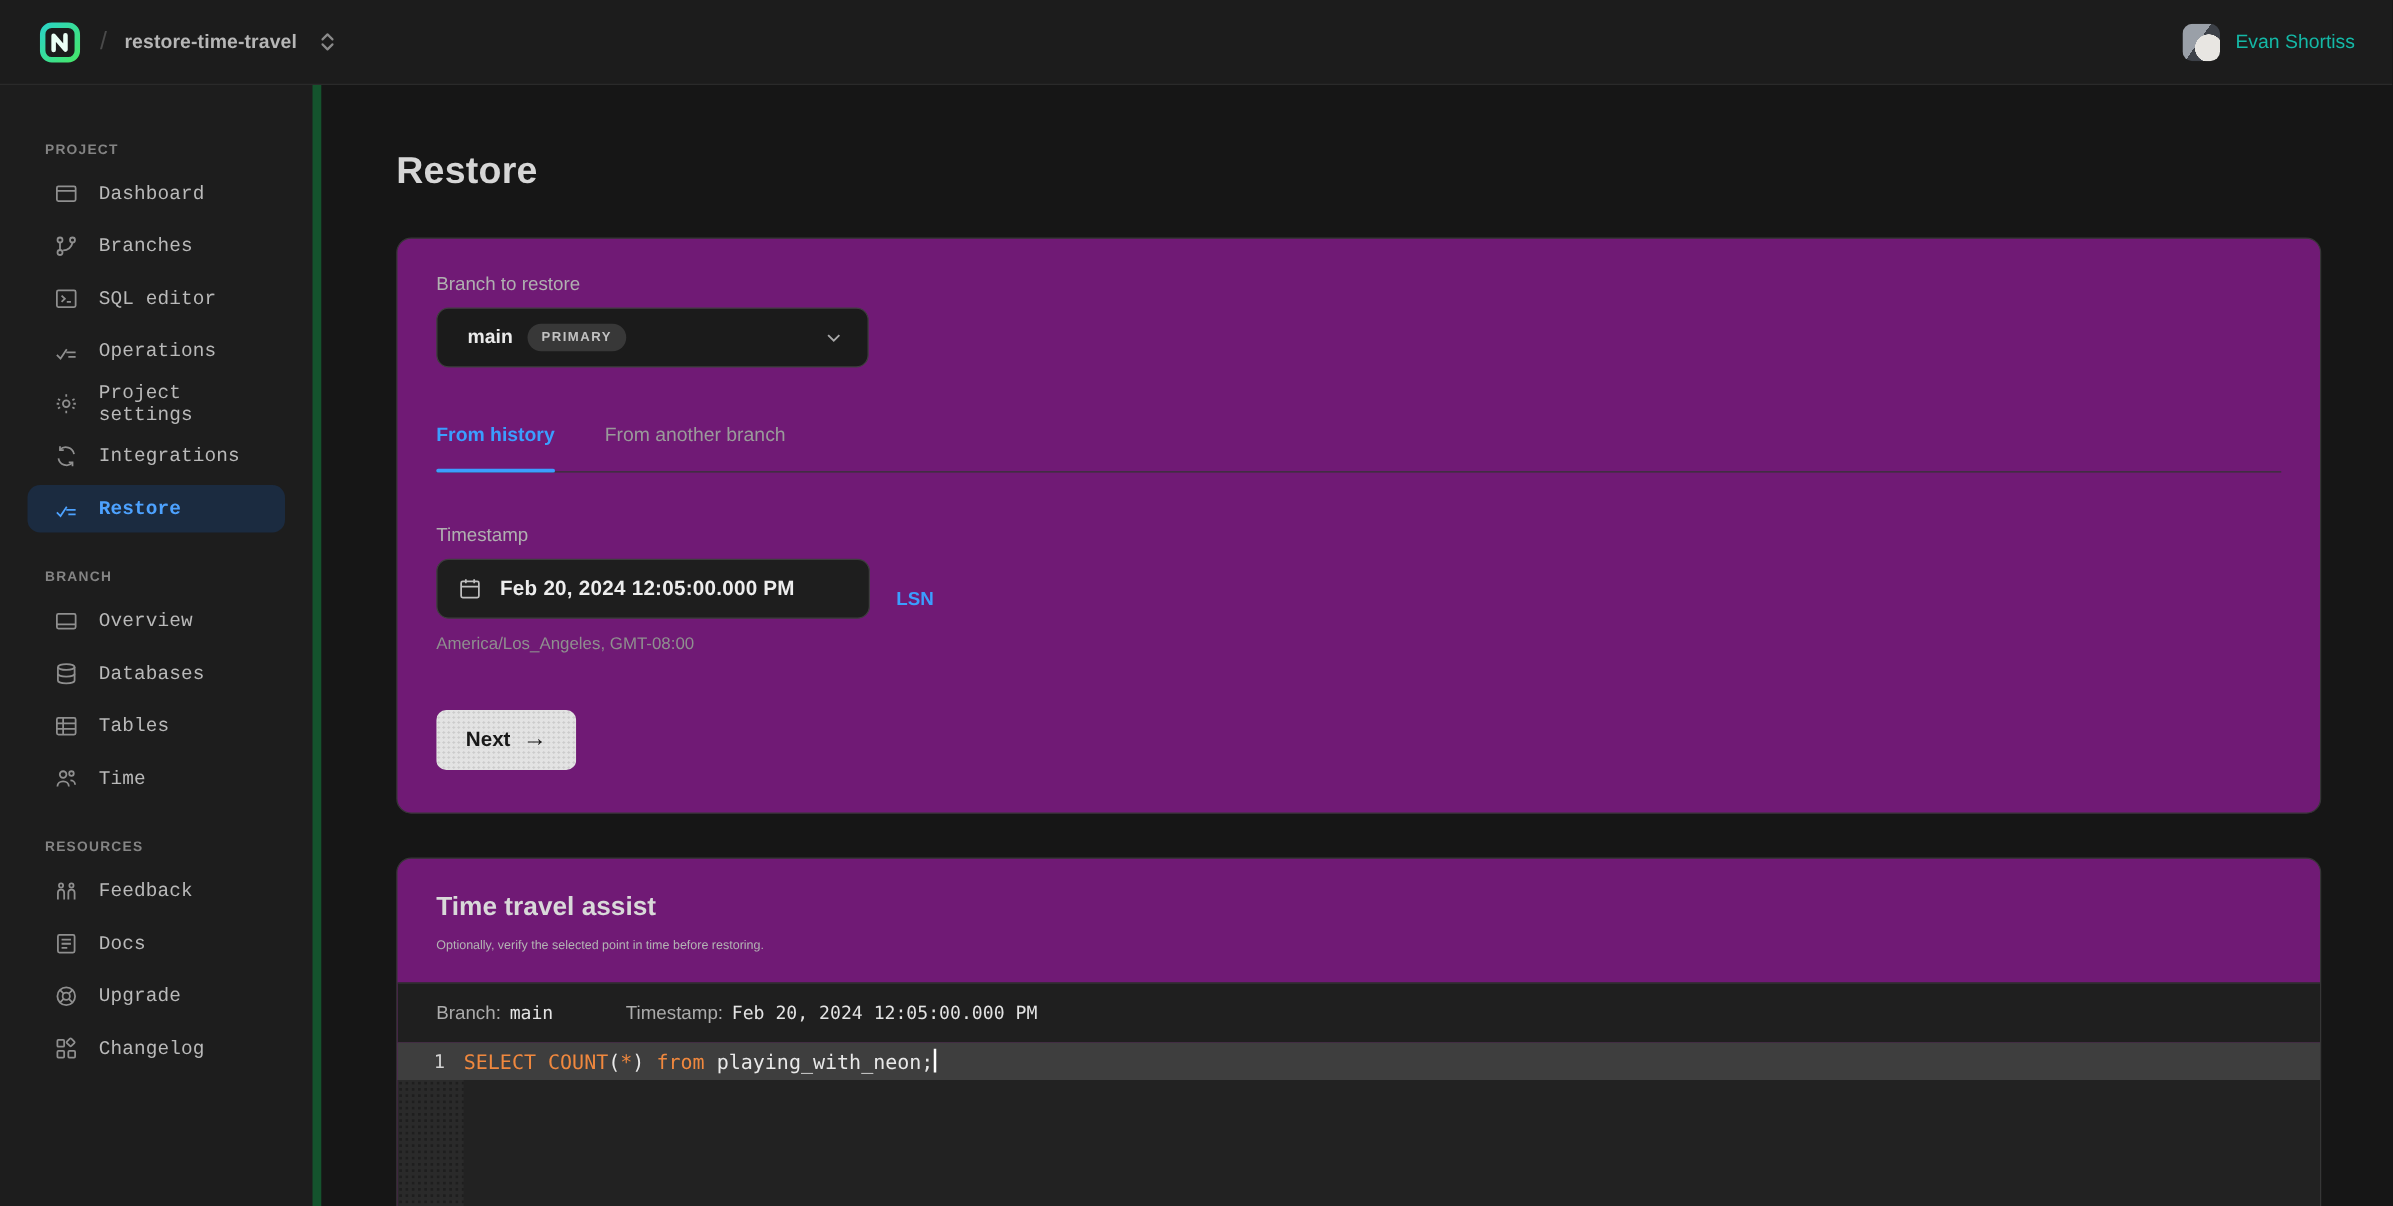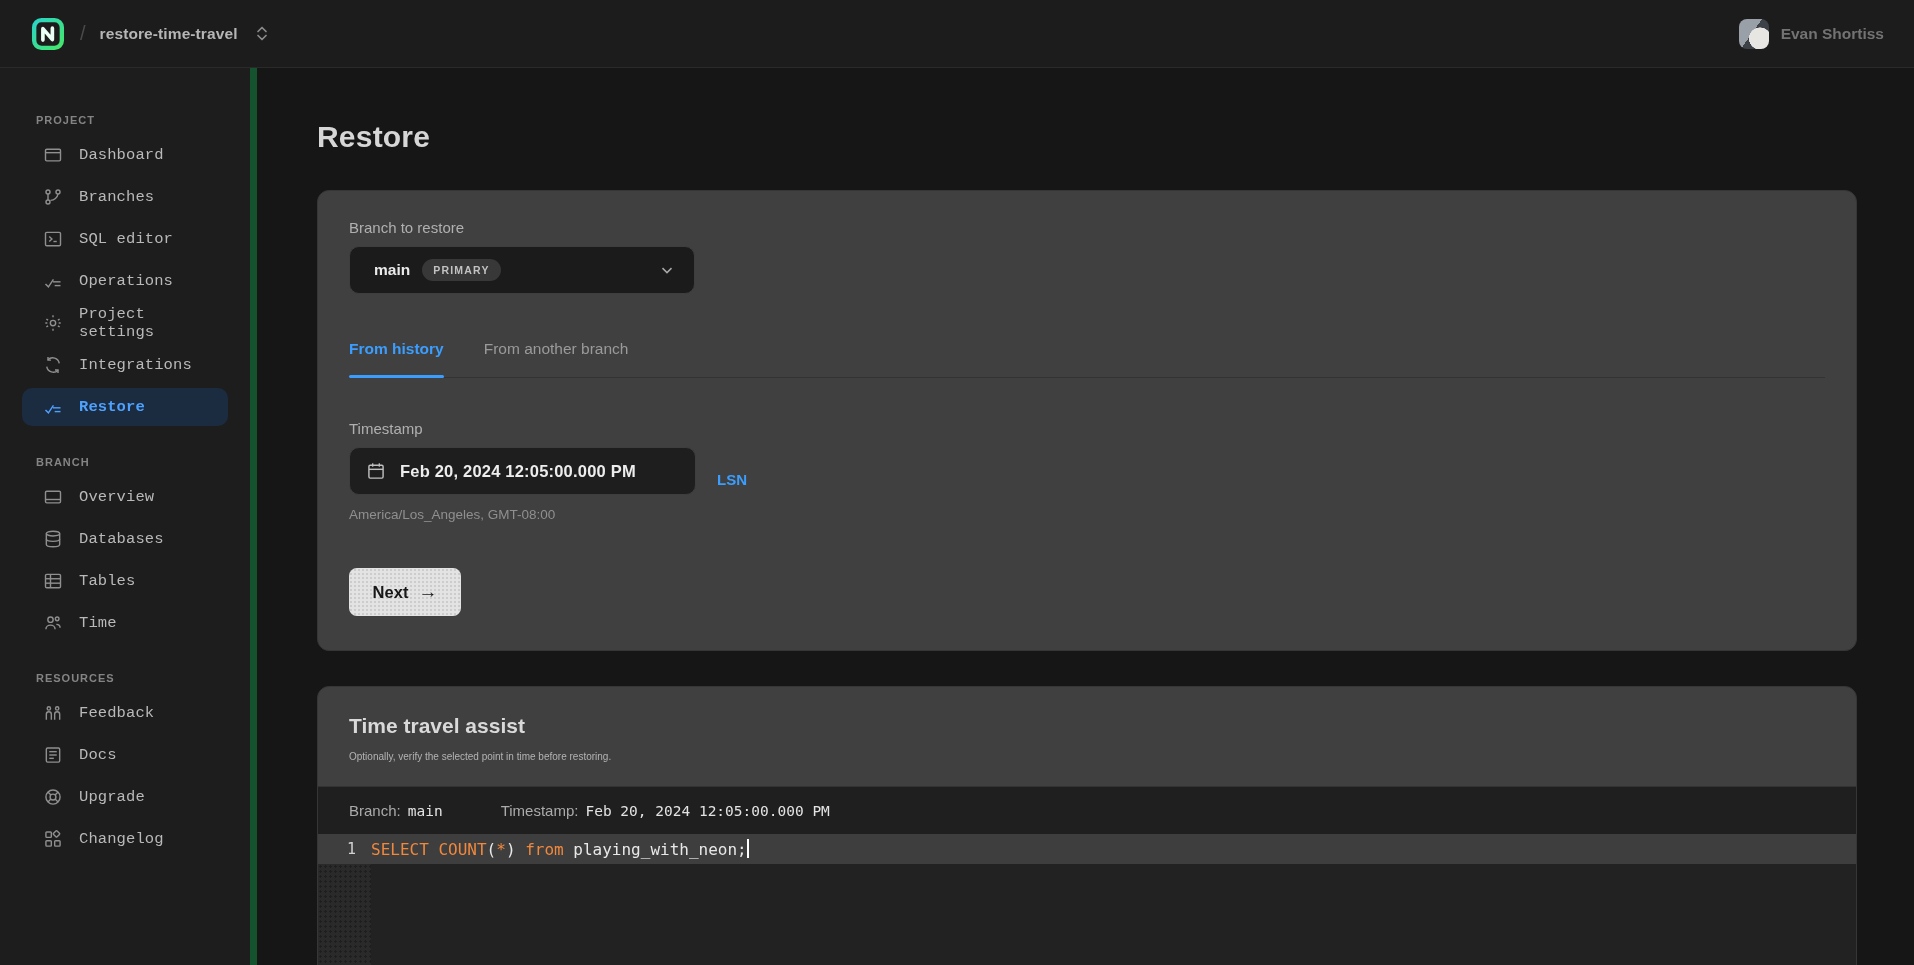--- a/index.html
+++ b/index.html
@@ -19,21 +19,21 @@
   .crumb-slash { color:#4a4a4a; font-size:20px; font-weight:400; }
   .project-name { color:#b6b6b6; font-size:15.5px; font-weight:700; letter-spacing:.1px; }
   .crumb-caret { display:flex; flex-direction:column; gap:1px; margin-left:4px; cursor:pointer; color:#8a8a8a; }
   .topbar-right { display:flex; align-items:center; gap:12px; }
   .avatar {
     width:30px; height:30px; border-radius:8px;
     background:
       radial-gradient(circle at 70% 65%, #e8e6e2 0 38%, transparent 39%),
       linear-gradient(125deg,#9aa0a8 0 45%, #3d4148 45% 75%, #23262b 75%);
   }
-  .user-name { color:#737373; font-size:15.5px; font-weight:700; }
+  .user-name { color:#14b8a6; font-size:15.5px; font-weight:400; }
 
   
   .shell { display:flex; height:897px; }
   .sidebar {
     width:257px; background:#1d1d1d; border-right:7px solid #14532d;
     padding-top:46px; flex:none;
   }
   .nav-section {
     color:#848484; font-size:11px; font-weight:700; letter-spacing:1px;
     padding:0 0 6px 36px;
@@ -47,21 +47,21 @@
   .nav-item .nav-label { font-size:15.5px; font-weight:400; letter-spacing:.1px; }
   .nav-item.active { background:#1b2b40; color:#4da2ff; }
   .nav-item.active .nav-ico { color:#4da2ff; }
   .nav-item.active .nav-label { font-weight:600; }
 
   
   .main { flex:1; padding:0 57px 0 60px; overflow:hidden; }
   .page-title { font-size:30px; font-weight:700; color:#d6d6d6; margin-top:52px; letter-spacing:.2px; }
 
   .card {
-    background:#404040; border:1px solid #363636; border-radius:12px;
+    background:#701a75; border:1px solid #363636; border-radius:12px;
   }
   .card-restore { margin-top:36px; padding:28px 31px 34px 31px; }
 
   .field-label { color:#b0b0b0; font-size:15px; margin-bottom:10px; }
   .select-row { display:flex; align-items:flex-start; }
   .branch-select {
     width:346px; height:48px; background:#1b1b1b; border:1px solid #3e3e3e; border-radius:10px;
     display:flex; align-items:center; padding:0 18px 0 24px; cursor:pointer;
   }
   .branch-select .sel-value { color:#eaeaea; font-size:15.5px; font-weight:700; }

